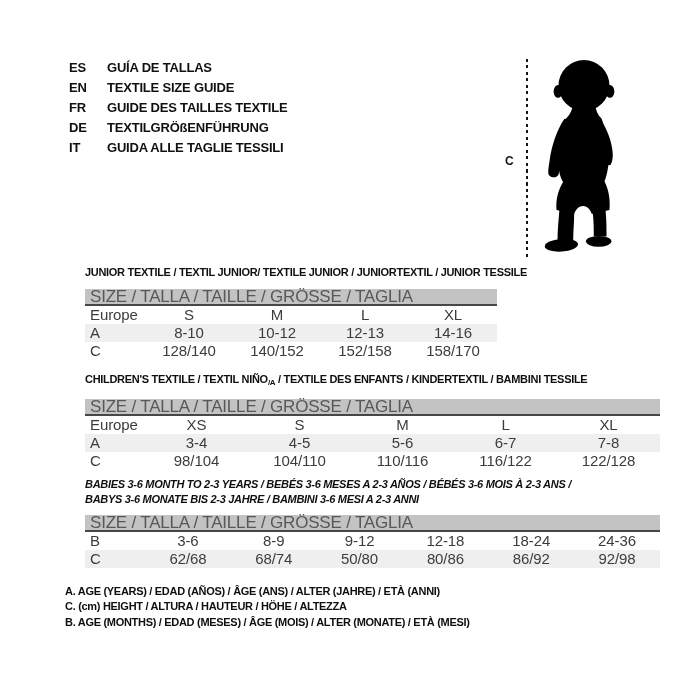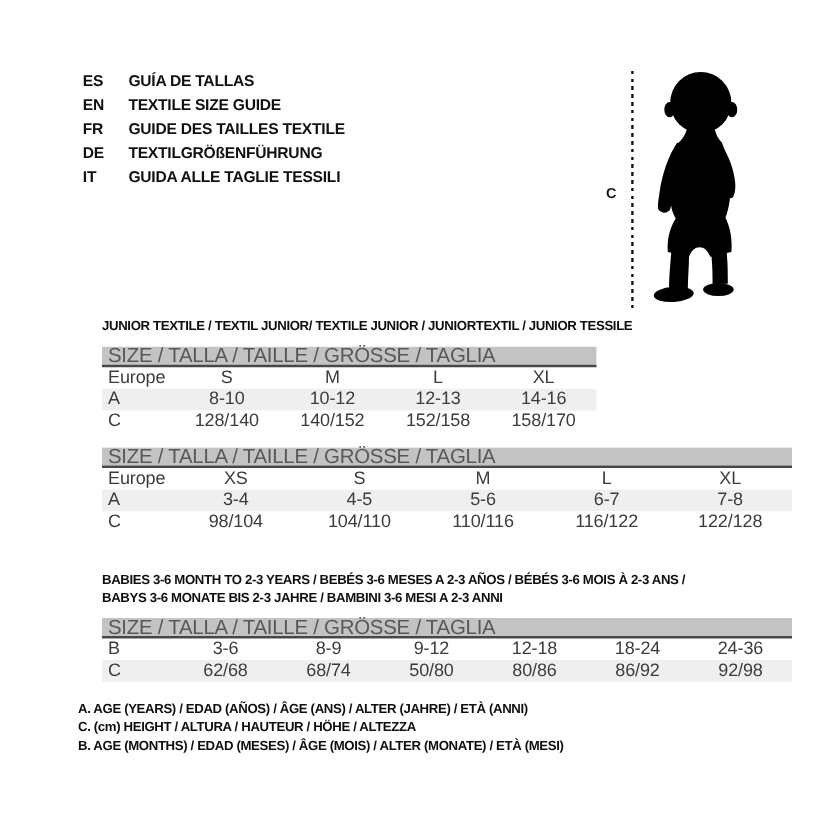--- a/index.html
+++ b/index.html
@@ -33,21 +33,21 @@
 
   
   .tbl { position: absolute; left: 65px; margin-left: 20px; }
   .tbl-junior   { top: 266px; width: 412px; }
   .tbl-children { top: 373px; width: 575px; }
   .tbl-babies   { top: 477px; width: 575px; }
   .tbl-title {
     font-weight: bold; font-size: 11px; letter-spacing: -0.3px;
     color: #0f0f0f; line-height: 13px; margin-bottom: 10px; white-space: nowrap;
   }
-  .tbl-babies .tbl-title { line-height: 15px; margin-bottom: 8px; }
+  .tbl-babies .tbl-title { line-height: 15px; margin-bottom: 8px; font-style: italic; }
   .sub { font-size: 8px; vertical-align: -2px; }
   .size-hdr {
     height: 15px; line-height: 15px; padding-left: 5px;
     background: #c3c3c3; color: #585858;
     font-size: 17px; letter-spacing: -0.2px;
     border-bottom: 2px solid #474747;
   }
   .trow { display: flex; height: 18px; align-items: flex-start; font-size: 15px; color: #3c3c3c; letter-spacing: -0.1px; }
   .trow.alt { background: #efefef; }
   .trow .lbl { width: 55px; padding-left: 5px; text-align: left; }
@@ -126,20 +126,23 @@
     <div class="trow">
       <span class="lbl">C</span>
       <span class="cell">128/140</span>
       <span class="cell">140/152</span>
       <span class="cell">152/158</span>
       <span class="cell">158/170</span>
     </div>
   </div>
 
   <div class="tbl tbl-children">
+    <div class="tbl-title">
+      <span>CHILDREN'S TEXTILE / TEXTIL NIÑO</span><span class="sub">/A</span><span> / TEXTILE DES ENFANTS / KINDERTEXTIL / BAMBINI TESSILE</span>
+    </div>
     <div class="size-hdr">SIZE / TALLA / TAILLE / GRÖSSE / TAGLIA</div>
     <div class="trow">
       <span class="lbl">Europe</span>
       <span class="cell">XS</span>
       <span class="cell">S</span>
       <span class="cell">M</span>
       <span class="cell">L</span>
       <span class="cell">XL</span>
     </div>
     <div class="trow alt">

